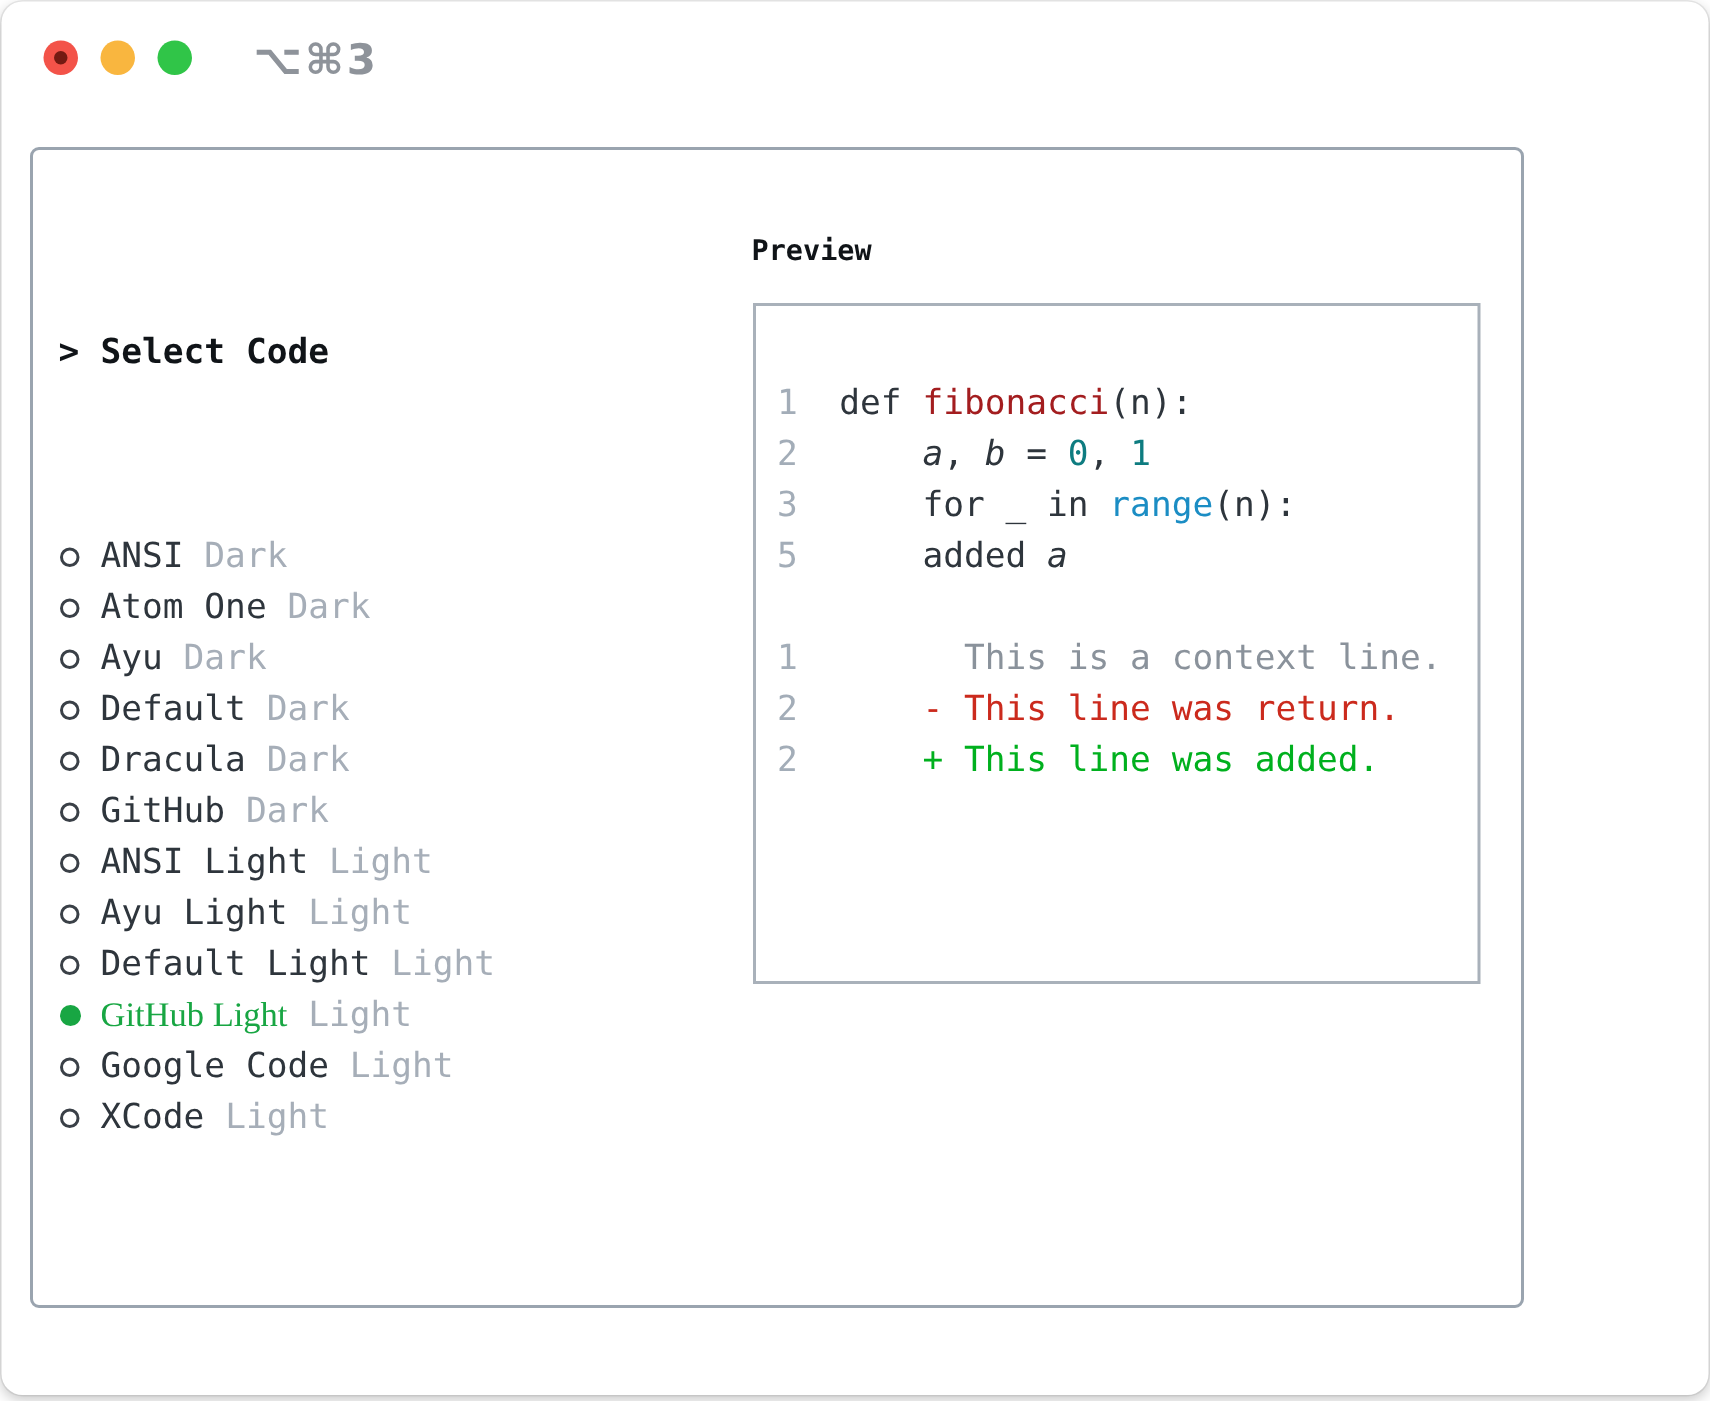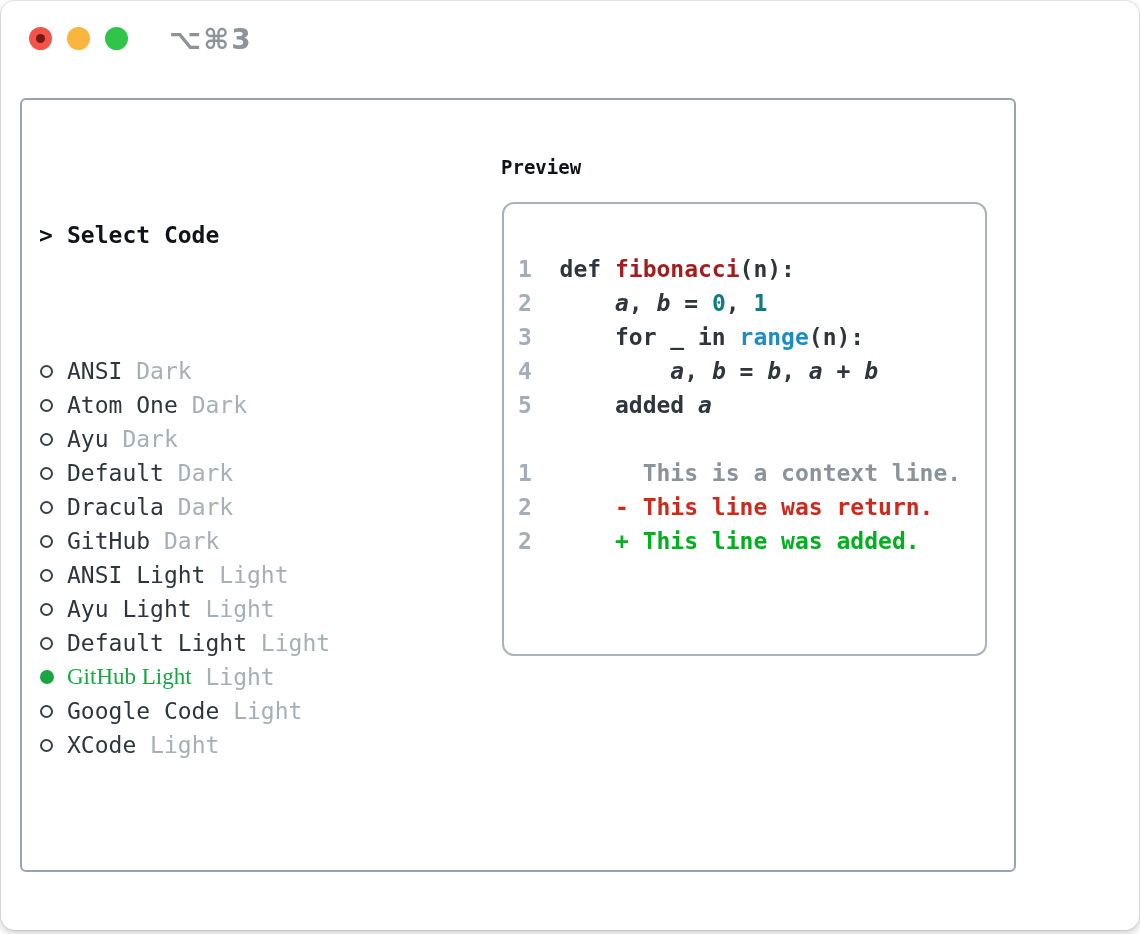--- a/index.html
+++ b/index.html
@@ -24,21 +24,21 @@
   .prompt{font-weight:bold;color:var(--black);}
   .hdr{font-weight:bold;color:var(--black);}
   .ring{width:13px;height:13px;border:2px solid var(--ring);border-radius:50%;box-sizing:border-box;margin-left:1px;}
   .dot{width:14px;height:14px;border-radius:50%;background:var(--green);margin-left:1px;}
   .name{color:var(--fg);}
   .name.sel{color:var(--green);font-family:Liberation Serif, serif;}
   .tag{color:var(--gray);margin-left:1ch;}
   
   .preview-header{position:absolute;left:479px;top:50px;height:34px;line-height:34px;font-size:19px;font-weight:bold;color:var(--black);white-space:pre;}
   .preview-box{position:absolute;left:480px;top:102px;width:481px;height:402px;border:2px solid var(--border_preview);
-    border-radius:12px;background:#fff;padding:48px 0 0 14px;box-sizing:content-box;overflow:hidden;font-weight:bold;}
+    border-radius:0;background:#fff;padding:48px 0 0 14px;box-sizing:content-box;overflow:hidden;}
   .preview-box{width:467px;}
   .code-line{height:34px;line-height:34px;font-size:23px;white-space:pre;min-height:34px;}
   .ln{color:var(--ln);}
   .fg{color:var(--fg);}
   .func{color:var(--func);}
   .num{color:var(--numc);}
   .call{color:var(--call);}
   .var{color:var(--fg);font-style:italic;}
   .ctx{color:var(--ctx);}
   .del{color:var(--del);}
@@ -78,21 +78,20 @@
       
     </div>
 
     <div class="preview-header">Preview</div>
 
     <div class="preview-box">
       <div id="preview-lines">
           <div class="code-line"><span class="ln">1  </span><span class="fg">def </span><span class="func">fibonacci</span><span class="fg">(n):</span></div>
           <div class="code-line"><span class="ln">2      </span><span class="var">a</span><span class="fg">, </span><span class="var">b</span><span class="fg"> = </span><span class="num">0</span><span class="fg">, </span><span class="num">1</span></div>
           <div class="code-line"><span class="ln">3      </span><span class="fg">for _ in </span><span class="call">range</span><span class="fg">(n):</span></div>
-          <div class="code-line"><span class="ln">4          </span><span class="var">a</span><span class="fg">, </span><span class="var">b</span><span class="fg"> = </span><span class="var">b</span><span class="fg">, </span><span class="var">a</span><span class="fg"> + </span><span class="var">b</span></div>
           <div class="code-line"><span class="ln">5      </span><span class="fg">added </span><span class="var">a</span></div>
           <div class="code-line"></div>
           <div class="code-line"><span class="ln">1        </span><span class="ctx">This is a context line.</span></div>
           <div class="code-line"><span class="ln">2      </span><span class="del">- This line was return.</span></div>
           <div class="code-line"><span class="ln">2      </span><span class="add">+ This line was added.</span></div>
         </div>
     </div>
 
   </div>
 </div>

